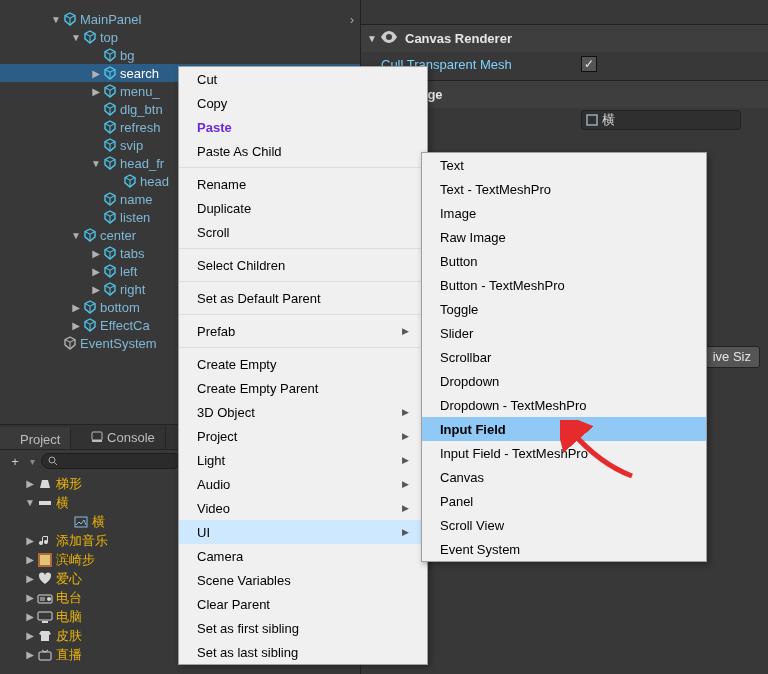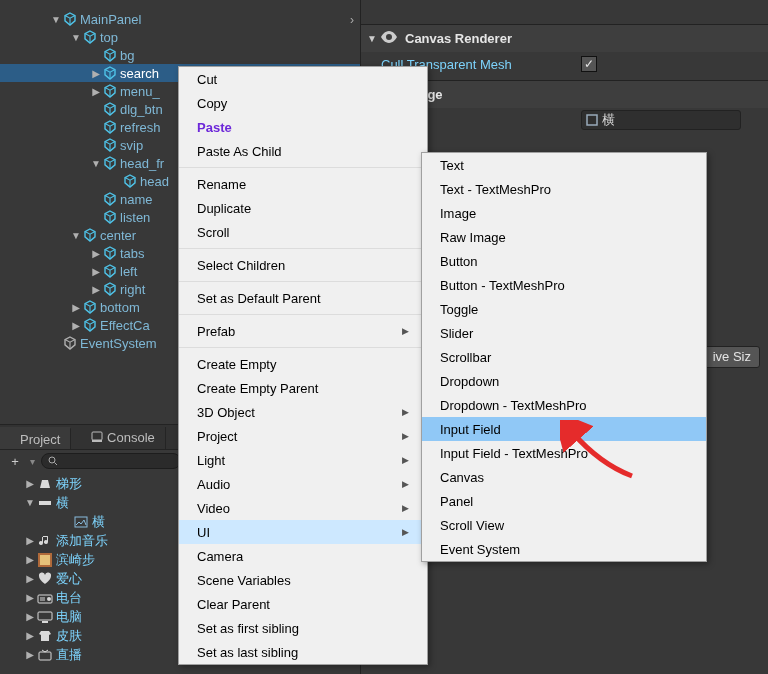--- a/index.html
+++ b/index.html
@@ -35,34 +35,34 @@
   .project-tabs { position:absolute; left:0; top:424px; width:360px; height:26px; background:#323232; display:flex; align-items:end; border-top:1px solid #232323; border-bottom:1px solid #232323;}
   .ptab { height:22px; padding:3px 10px 0 20px; color:#bdbdbd; border-right:1px solid #242424; }
   .ptab.active { background:#3a3a3a; border-top:2px solid #3a3a3a;}
   .proj-toolbar{ position:absolute; left:0; top:450px; width:360px; height:22px; display:flex; align-items:center; gap:6px; padding-left:6px;}
   .plus{ width:18px; text-align:center; color:#ccc;}
   .search-field{ flex:0 0 140px; height:16px; background:#2b2b2b; border:1px solid #1d1d1d; border-radius:10px; display:flex; align-items:center; padding-left:6px; color:#aaa; font-size:11px;}
   .proj-tree{ position:absolute; left:0; top:474px; width:360px; bottom:0; }
   .prow{ display:flex; align-items:center; height:19px; white-space:nowrap;}
   .prow .arrow{ width:12px; font-size:10px; color:#b0b0b0; text-align:center;}
   .picon{ width:18px; height:16px; display:inline-flex; align-items:center; justify-content:center;}
-  .prow .plabel{ color:#7dd3fc; padding-left:2px;}
+  .prow .plabel{ color:#eab308; padding-left:2px;}
 
   
   .ctx1 { position:absolute; left:178px; top:66px; width:250px; background:#f0f0f0; color:#000; border:1px solid #a0a0a0; box-shadow:2px 2px 6px rgba(0,0,0,.35); }
   .ctx1 .mi { height:24px; display:flex; align-items:center; padding:0 18px; justify-content:space-between;}
   .ctx1 .mi.disabled{ color:#6d28d9;font-weight:bold;}
   .ctx1 .sep { height:1px; background:#dcdcdc; margin:4px 0;}
   .ctx1 .mi.sub::after{ content:"▶"; font-size:9px; color:#555;}
   .ctx1 .mi.hl{ background:#cde8ff;}
 
   
   .ctx2 { position:absolute; left:421px; top:152px; width:286px; background:#f0f0f0; color:#000; border:1px solid #a0a0a0; box-shadow:2px 2px 6px rgba(0,0,0,.35);}
   .ctx2 .mi { height:24px; display:flex; align-items:center; padding:0 18px;}
-  .ctx2 .mi.hl{ background:#90c8f6;}
+  .ctx2 .mi.hl{ background:#90c8f6;font-weight:bold;}
 
   
   .red-arrow { position:absolute; left:560px; top:420px; width:80px; height:60px; pointer-events:none;}
 </style>
 </head>
 <body>
 
 <div class="hierarchy">
   <span class="chev-col">›</span>
   <div id="hier-tree" style="padding-top:10px;">

